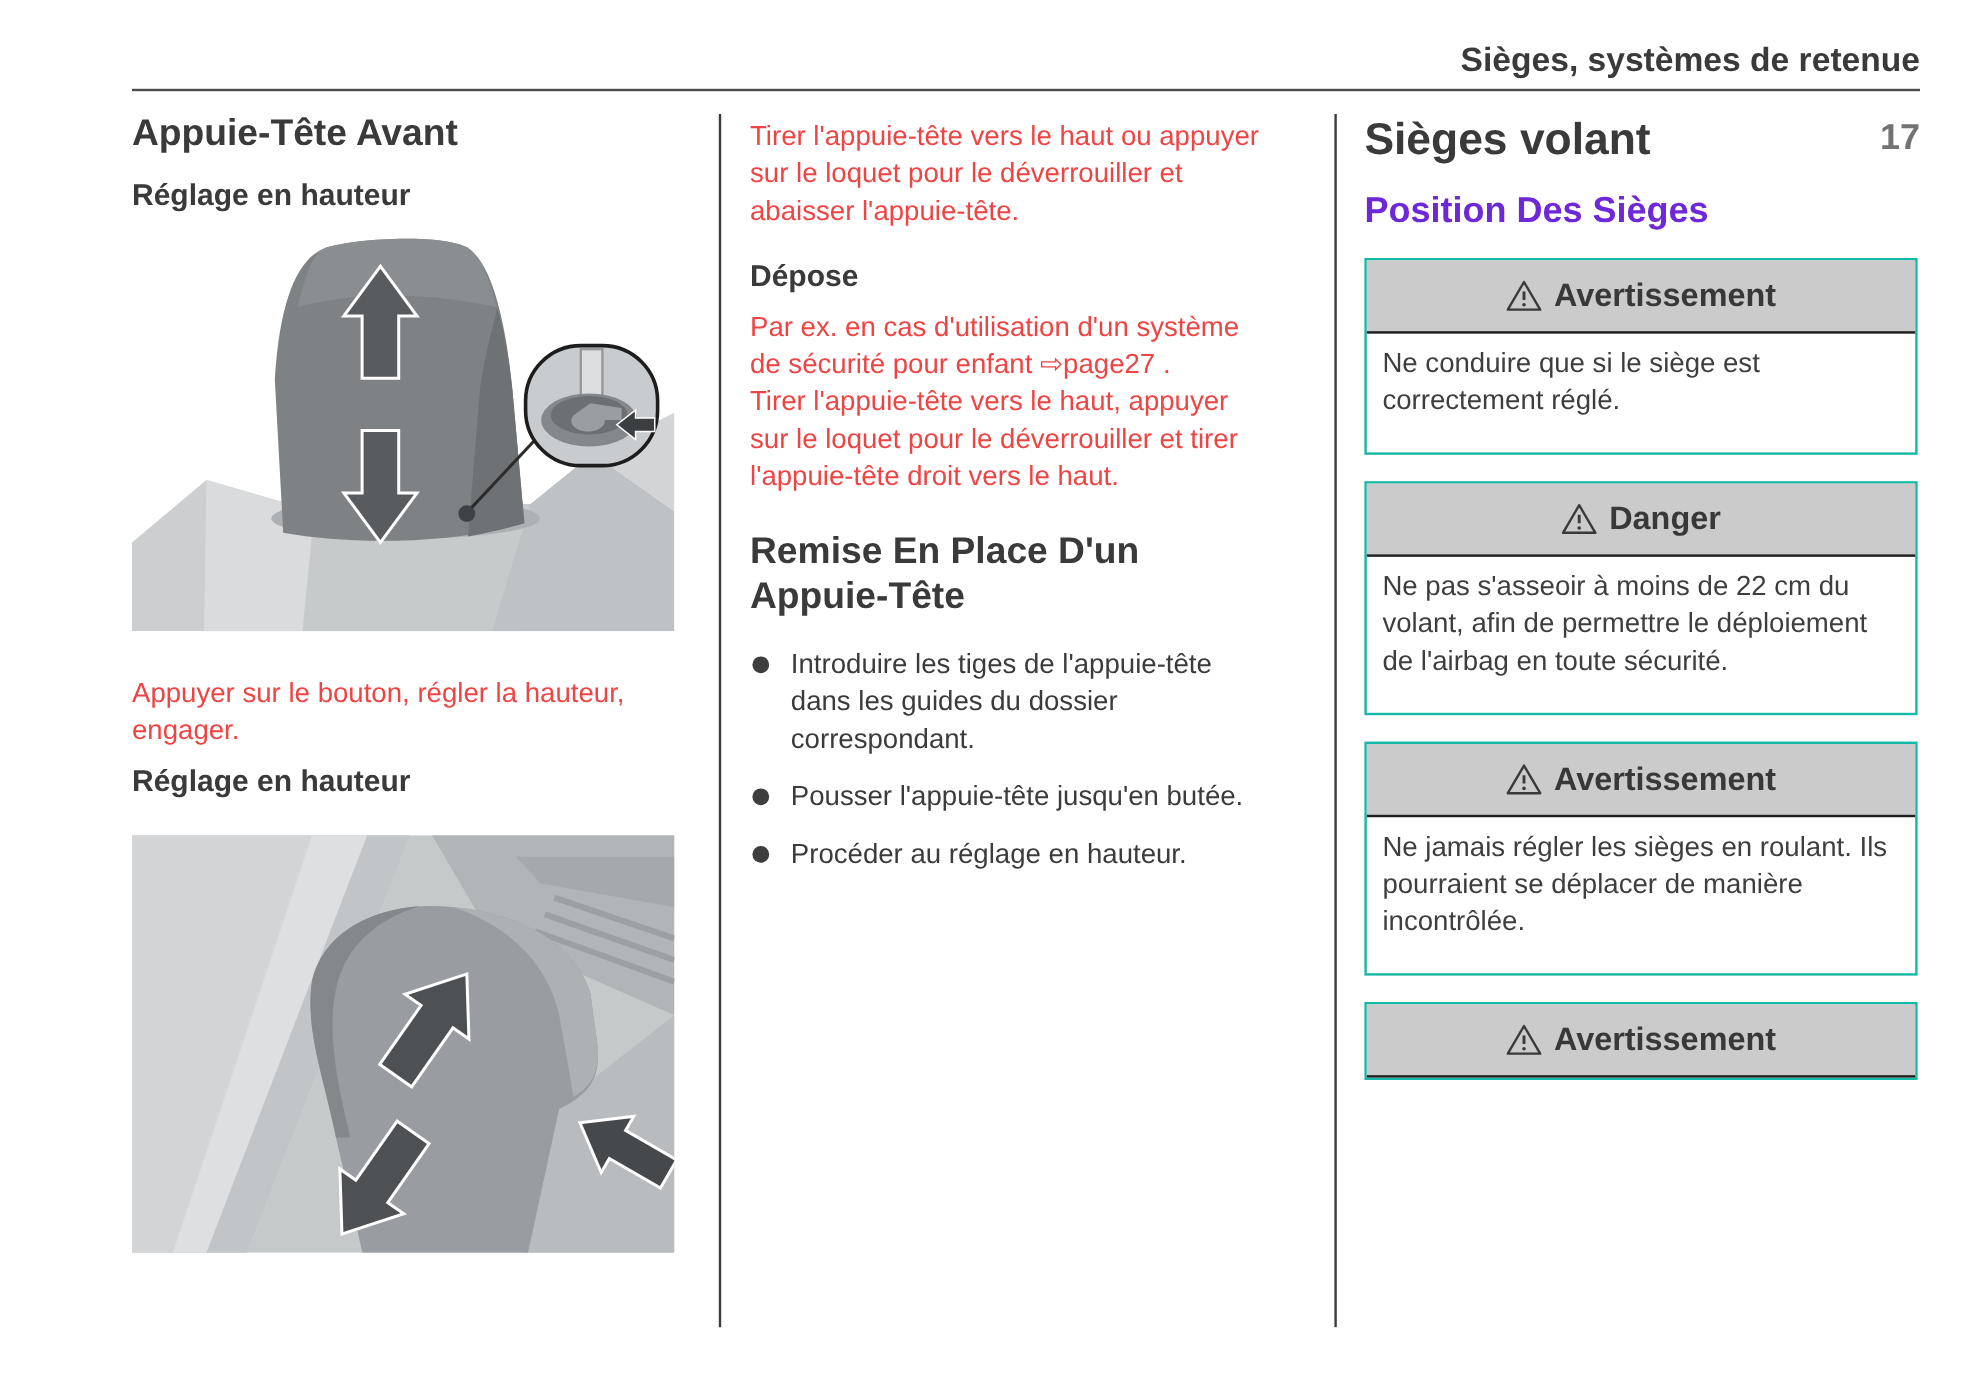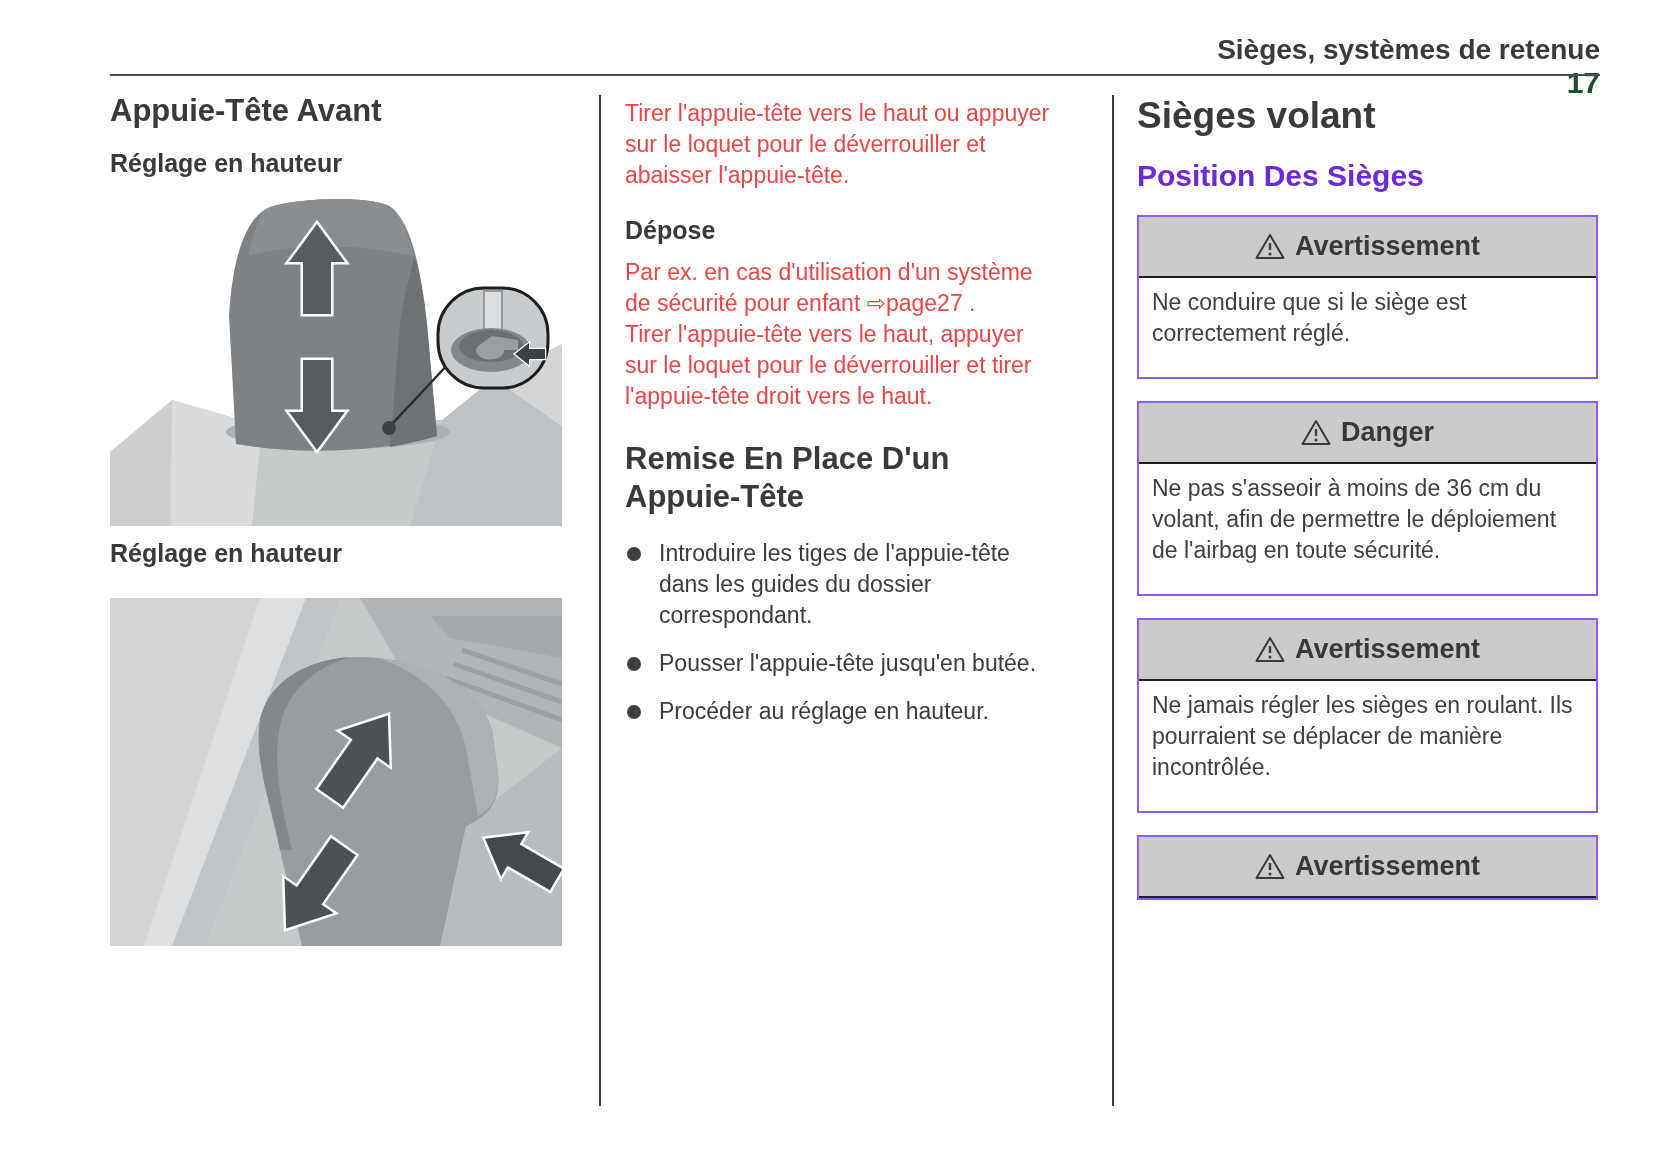--- a/index.html
+++ b/index.html
@@ -5,42 +5,42 @@
   html,body{margin:0;padding:0;background:#ffffff;}
   body{
     width:1653px;height:1165px;position:relative;overflow:hidden;
     font-family:"Liberation Sans","DejaVu Sans",sans-serif;
     color:#3b3b3b;
   }
   .abs{position:absolute;}
   
   .hdr-row{top:34px;left:110px;width:1490px;display:flex;justify-content:flex-end;align-items:flex-end;flex-direction:column;}
   .hdr-title{font-size:28px;font-weight:bold;color:#3a3a3a;}
-  .hdr-page{font-size:30px;font-weight:bold;color:#14532d;margin-left:112px;}
+  .hdr-page{font-size:30px;font-weight:bold;color:#737373;margin-left:112px;margin-top:32px;}
   .hdr-rule{top:74px;left:110px;width:1490px;height:2px;background:#4c4c4c;}
   .vdiv{top:95px;width:2px;height:1011px;background:#3c3c3c;}
   
   .h1{font-size:31px;font-weight:bold;line-height:38px;color:#3a3a3a;}
   .h1-big{font-size:37px;font-weight:bold;line-height:42px;color:#3a3a3a;}
   .h2{font-size:25px;font-weight:bold;line-height:30px;color:#3a3a3a;}
   .h2-big{font-size:30px;font-weight:bold;line-height:34px;color:#6d28d9;}
   .body-t{font-size:23px;line-height:31px;color:#ef4444;}
   
   .col1{top:92px;left:110px;width:452px;}
   .col2{top:96px;left:625px;width:434px;}
   .col3{top:95px;left:1137px;width:461px;}
   .col2 .h2{margin-top:24px;}
   .para{margin-top:12px;}
   .mt0{margin-top:2px;}
   .col2 .h1{margin-top:28px;}
   ul.blt{list-style:none;margin:22px 0 0 0;padding:0;}
   ul.blt li{position:relative;padding-left:34px;margin-bottom:17px;font-size:23px;line-height:31px;max-width:400px;}
   ul.blt li::before{content:"";position:absolute;left:2px;top:9px;width:14px;height:14px;border-radius:50%;background:#3e3e3e;}
   
-  .wbox{border:2px solid #8b5cf6;margin-top:22px;background:#ffffff;}
+  .wbox{border:2px solid #14b8a6;margin-top:22px;background:#ffffff;}
   .whead{background:#cbcbcb;border-bottom:2px solid #1f1f1f;text-align:center;
          font-size:27px;font-weight:bold;color:#383838;padding:14px 4px;
          display:flex;align-items:center;justify-content:center;gap:10px;}
   .wbody{padding:9px 13px 28px 13px;font-size:23px;line-height:31px;color:#3e3e3e;}
   .col3 .h2-big{margin-top:22px;}
   .col3 .wbox:first-of-type{margin-top:26px;}
   .tri{flex:0 0 auto;}
   figure{margin:0;}
   .cap{margin-top:36px;}
   .h1b{margin-top:26px;}
@@ -95,20 +95,21 @@
 
       <g transform="translate(207,76)">
         <path d="M0,-46 L28,-8 L14,-8 L14,44 L-14,44 L-14,-8 L-28,-8 Z" fill="#595c5e" stroke="#ffffff" stroke-width="5" paint-order="stroke"></path>
       </g>
       <g transform="translate(207,210) rotate(180)">
         <path d="M0,-46 L28,-8 L14,-8 L14,44 L-14,44 L-14,-8 L-28,-8 Z" fill="#595c5e" stroke="#ffffff" stroke-width="5" paint-order="stroke"></path>
       </g>
     </svg>
   </figure>
 
+  <div class="body-t cap">Appuyer sur le bouton, régler la hauteur, engager.</div>
 
   <div class="h2 h2b">Réglage en hauteur</div>
 
   <figure>
     <svg class="fig2" width="452" height="348" viewBox="0 0 452 348">
       <rect x="0" y="0" width="452" height="348" fill="#c6c9ca"></rect>
 
       <polygon points="0,0 210,0 70,348 0,348" fill="#d2d4d5"></polygon>
       <polygon points="150,0 232,0 96,348 34,348" fill="#dddfe0"></polygon>
       <polygon points="196,0 232,0 96,348 62,348" fill="#c2c5c7"></polygon>
@@ -173,21 +174,21 @@
 
   <div class="wbox">
     <div class="whead">
       <svg class="tri" width="30" height="27" viewBox="0 0 30 27">
         <path d="M15,2 L28.5,25 L1.5,25 Z" fill="none" stroke="#3a3a3a" stroke-width="2" stroke-linejoin="round"></path>
         <line x1="15" y1="10" x2="15" y2="17" stroke="#3a3a3a" stroke-width="2.4"></line>
         <circle cx="15" cy="21" r="1.5" fill="#3a3a3a"></circle>
       </svg>
       <span>Danger</span>
     </div>
-    <div class="wbody">Ne pas s'asseoir à moins de 36 cm du volant, afin de permettre le déploiement de l'airbag en toute sécurité.</div>
+    <div class="wbody">Ne pas s'asseoir à moins de 22 cm du volant, afin de permettre le déploiement de l'airbag en toute sécurité.</div>
   </div>
 
   <div class="wbox">
     <div class="whead">
       <svg class="tri" width="30" height="27" viewBox="0 0 30 27">
         <path d="M15,2 L28.5,25 L1.5,25 Z" fill="none" stroke="#3a3a3a" stroke-width="2" stroke-linejoin="round"></path>
         <line x1="15" y1="10" x2="15" y2="17" stroke="#3a3a3a" stroke-width="2.4"></line>
         <circle cx="15" cy="21" r="1.5" fill="#3a3a3a"></circle>
       </svg>
       <span>Avertissement</span>

